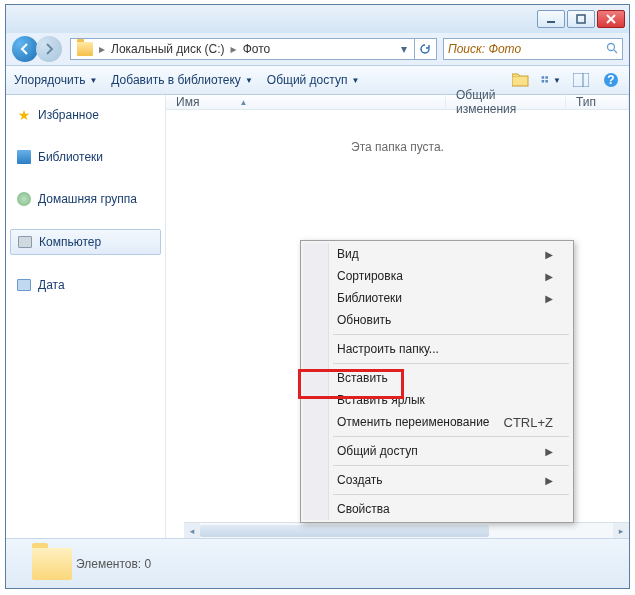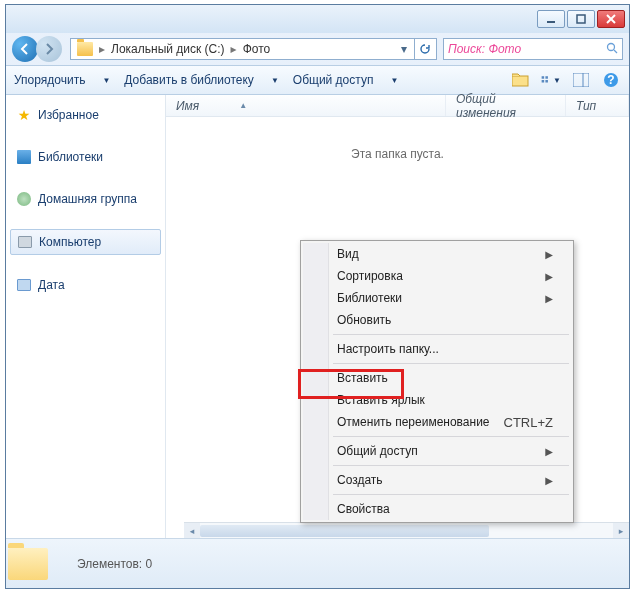--- a/index.html
+++ b/index.html
@@ -19,51 +19,51 @@
 .navcircle.fwd { left: 24px; background: radial-gradient(circle at 30% 30%, #d0e3f2, #a9c4da); }
 .navcircle svg { width: 14px; height: 14px; stroke: #fff; fill: #fff; }
 .navcircle.fwd svg { stroke: #6a8aa6; fill: #6a8aa6; }
 .addrbox { flex: 1; height: 22px; background: #fff; border: 1px solid #8faecf; display: flex; align-items: center; padding: 0 2px; }
 .foldericon { width: 16px; height: 14px; background: linear-gradient(#ffe9a6,#f5c04b); border-radius: 1px; margin: 0 4px; position: relative; }
 .foldericon::before { content:""; position:absolute; top:-3px; left:0; width:7px; height:3px; background:#f5c04b; border-radius:1px 1px 0 0; }
 .crumb { padding: 0 4px; color: #333; }
 .crumbarrow { color: #777; padding: 0 2px; }
 .addrctl { width: 20px; height: 20px; display: flex; align-items: center; justify-content: center; color: #4a6a8a; }
 .refresh { border-left: 1px solid #8faecf; }
-.searchbox { width: 180px; height: 22px; background: #fff; border: 1px solid #8faecf; display: flex; align-items: center; padding: 0 4px; color: #ec4899; font-style: italic; }
+.searchbox { width: 180px; height: 22px; background: #fff; border: 1px solid #8faecf; display: flex; align-items: center; padding: 0 4px; color: #a16207; font-style: italic; }
 .searchbox .sicon { margin-left: auto; }
 
 .toolbar { height: 30px; background: linear-gradient(#f7fbff,#e3eef9); border-top: 1px solid #b8cee4; border-bottom: 1px solid #b8cee4; display: flex; align-items: center; padding: 0 8px; gap: 14px; }
-.tbitem { color: #1a3e6e; display: flex; align-items: center; gap: 17px; }
+.tbitem { color: #1a3e6e; display: flex; align-items: center; gap: 4px; }
 .tbarrow { font-size: 8px; color: #1a3e6e; }
 .tbright { margin-left: auto; display: flex; gap: 10px; align-items: center; }
 .tbicn { width: 20px; height: 18px; display: flex; align-items: center; justify-content: center; }
 
 .content { position: absolute; top: 90px; left: 0; right: 0; bottom: 50px; display: flex; background: #fff; }
 .sidebar { width: 160px; border-right: 1px solid #e0e8f0; padding: 8px 4px; }
 .sbitem { display: flex; align-items: center; gap: 6px; padding: 4px 6px; margin-bottom: 2px; color: #1a3e6e; border-radius: 2px; }
 .sbitem.sel { background: linear-gradient(#f3f7fd,#e1ecf9); border: 1px solid #b3cce6; }
 .sbgap { height: 16px; }
 .sbicn { width: 16px; height: 16px; display: flex; align-items: center; justify-content: center; }
 .star { color: #f5b800; font-size: 14px; }
 .libicon { width:14px; height:14px; background: linear-gradient(#6ab0e8,#2a7fc4); border-radius:1px; }
 .hgicon { width:14px; height:14px; background: radial-gradient(#bde0c0,#7ab880); border-radius:50%; }
 .pcicon { width:14px; height:12px; background:#d0d8e0; border:1px solid #8a9aaa; border-radius:1px; }
 .neticon { width:14px; height:12px; background:#c0d8f0; border:1px solid #6a9ad0; border-radius:1px; }
 
 .main { flex: 1; position: relative; }
-.colhdr { height: 22px; border-bottom: 1px solid #e0e8f0; display: flex; align-items: center; background: linear-gradient(#fdfeff,#f1f6fb); font-style: italic; }
+.colhdr { height: 15px; border-bottom: 1px solid #e0e8f0; display: flex; align-items: center; background: linear-gradient(#fdfeff,#f1f6fb); }
 .col { padding: 0 10px; color: #4a5a6a; border-right: 1px solid #e8eef5; height: 100%; display: flex; align-items: center; }
 .col.c1 { width: 280px; }
 .col.c2 { width: 120px; }
 .col.c3 { flex: 1; }
 .sortarrow { margin-left: 40px; color: #6a8aaa; font-size: 8px; }
 .empty { text-align: center; color: #6a6a6a; margin-top: 30px; }
 
-.statusbar { position: absolute; left: 0; right: 0; bottom: 0; height: 50px; background: linear-gradient(#eef5fc,#dfebf7); border-top: 1px solid #c8d8e8; display: flex; align-items: center; padding: 4px 2px; gap: 29px; }
+.statusbar { position: absolute; left: 0; right: 0; bottom: 0; height: 50px; background: linear-gradient(#eef5fc,#dfebf7); border-top: 1px solid #c8d8e8; display: flex; align-items: center; padding: 4px 26px; gap: 4px; }
 .bigfolder { width: 40px; height: 32px; background: linear-gradient(#fff0c0,#fad77a); border-radius: 2px; position: relative; }
 .bigfolder::before { content:""; position:absolute; top:-5px; left:0; width:16px; height:5px; background:#fad77a; border-radius:2px 2px 0 0; }
 .statustxt { color: #555; }
 
 .hscroll { position: absolute; left: 18px; bottom: 0; right: 0; height: 16px; background: #f0f4f8; border-top: 1px solid #d8e0e8; display: flex; }
 .sarrow { width: 16px; height: 16px; background: #e8eef5; display:flex; align-items:center; justify-content:center; color:#6a8aaa; font-size:9px; }
 .strack { flex:1; background:#f5f8fb; position:relative; }
 .sthumb { position:absolute; left:0; top:2px; height:12px; width:70%; background:linear-gradient(#e0eaf4,#c8d8ea); border-radius:2px; }
 
 .ctxmenu { position: absolute; left: 300px; top: 240px; width: 274px; background: #f4f4f4; border: 1px solid #a0a0a0; box-shadow: 2px 2px 6px rgba(0,0,0,.25); padding: 2px; }

